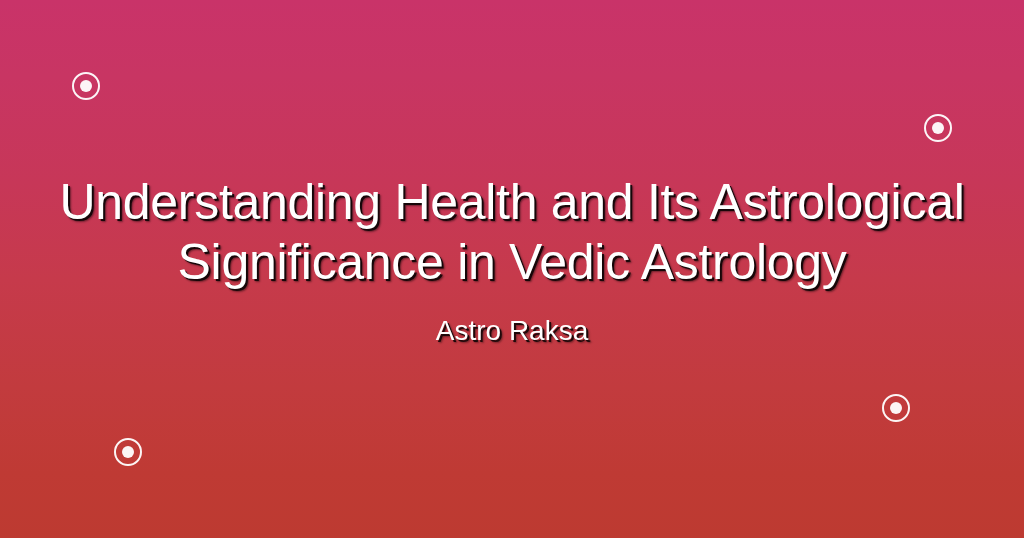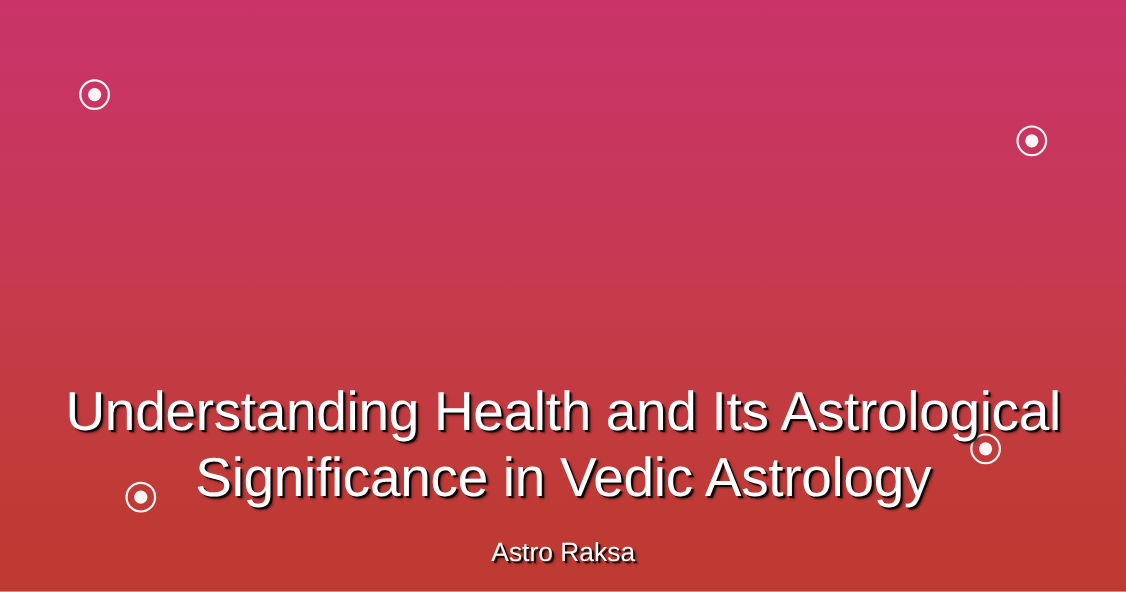--- a/index.html
+++ b/index.html
@@ -57,21 +57,21 @@
   
   .content {
     position:absolute;
     left:0;
     top:0;
     width:1024px;
     height:538px;
     display:flex;
     flex-direction:column;
     align-items:center;
-    justify-content:flex-end;
+    justify-content:center;
     padding:0 40px 20px 40px;
   }
 
   .title {
     width:920px;
     text-align:center;
     color:#ffffff;
     font-size:50px;
     line-height:60px;
     font-weight:400;
@@ -79,21 +79,21 @@
     text-shadow:
        2px 2px 0 rgba(0,0,0,0.80),
        3px 3px 2px rgba(0,0,0,0.45);
     white-space:pre-line;
   }
 
   .subtitle {
     margin-top:24px;
     text-align:center;
     color:#ffffff;
-    font-size:24px;
+    font-size:28px;
     line-height:30px;
     font-weight:400;
     text-shadow:
        2px 2px 0 rgba(0,0,0,0.78),
        3px 3px 2px rgba(0,0,0,0.40);
   }
 </style>
 </head>
 <body>
 

